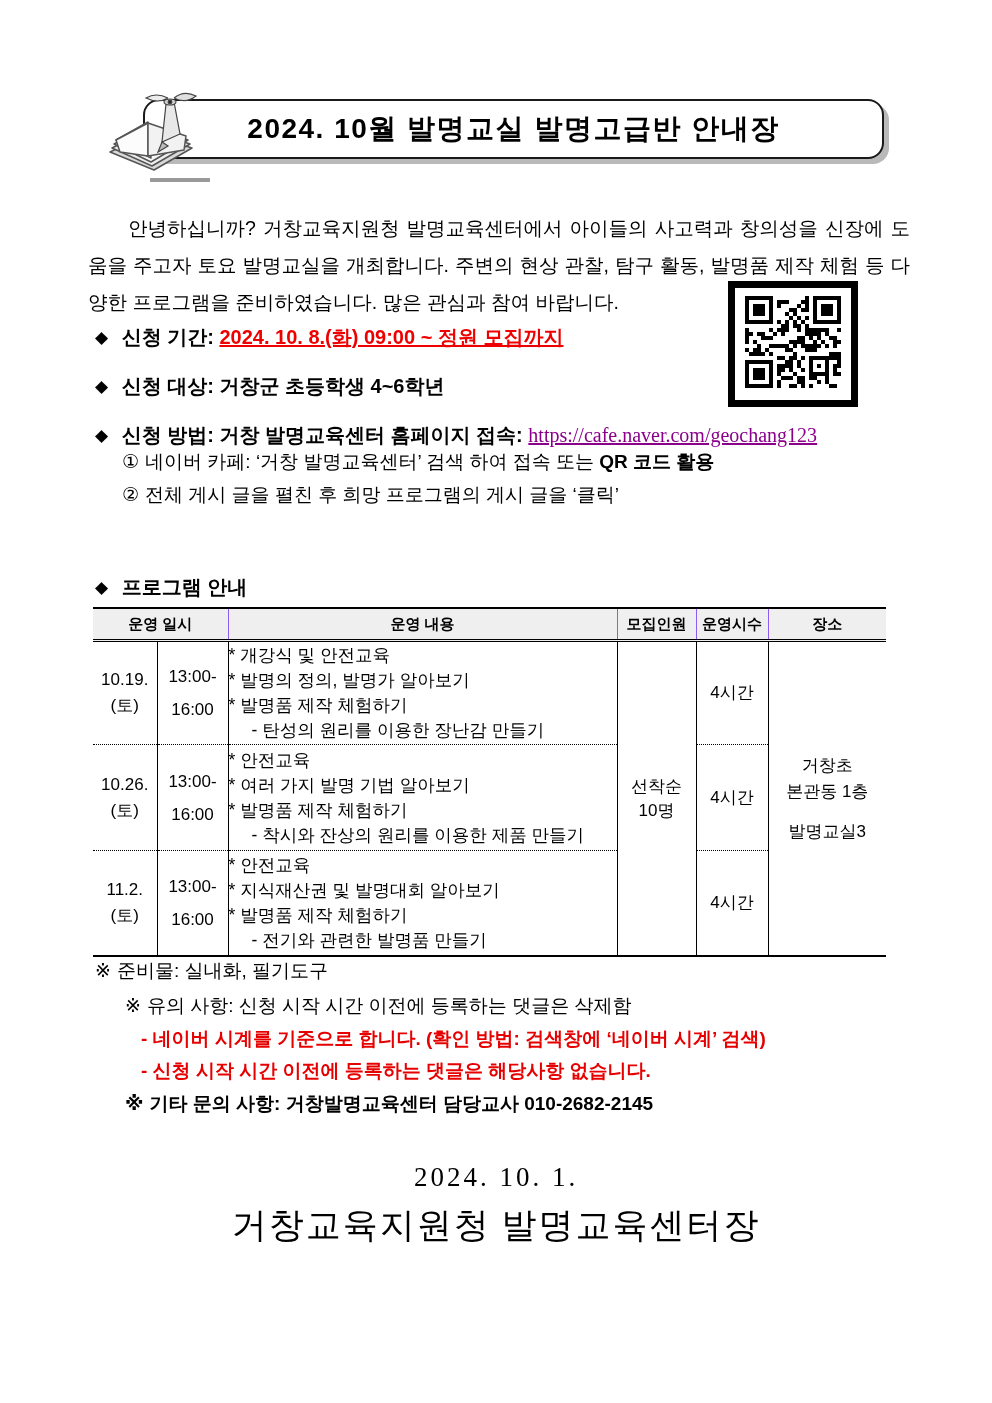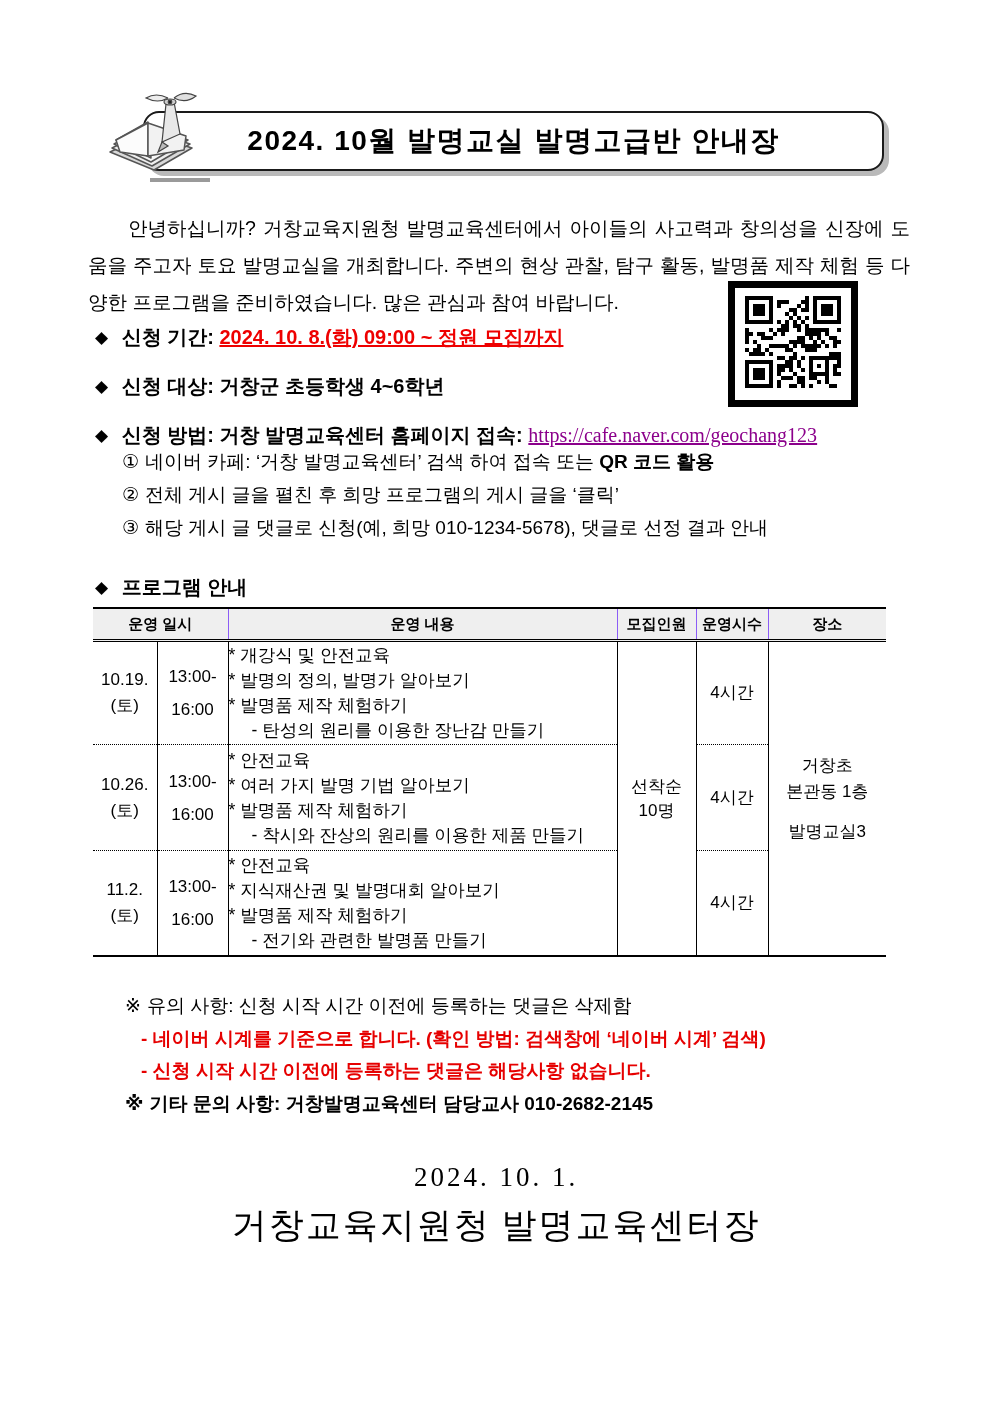--- a/index.html
+++ b/index.html
@@ -6,21 +6,21 @@
   .page{
     position:relative;width:992px;height:1403px;background:#ffffff;margin:0 auto;
     font-family:"Liberation Sans","DejaVu Sans",sans-serif;color:#000;overflow:hidden;
   }
   
   .banner{
     position:absolute;left:143px;top:99px;width:737px;height:56px;
     border:2px solid #1a1a1a;border-radius:16px;background:#fff;
     box-shadow:5px 5px 0 #b9b9b9;
     display:flex;align-items:center;justify-content:center;
-    font-size:28px;font-weight:bold;letter-spacing:1.5px;z-index:1;margin-top:12px;
+    font-size:28px;font-weight:bold;letter-spacing:1.5px;z-index:1;
   }
   .title-icon{position:absolute;left:96px;top:90px;width:118px;height:98px;z-index:2;}
   
   .intro{
     position:absolute;left:88px;top:190px;width:822px;
     font-size:19.5px;line-height:37px;text-indent:40px;
     word-break:break-all;text-align:justify;
   }
   
   .qr{position:absolute;left:728px;top:281px;width:130px;height:126px;}
@@ -300,23 +300,20 @@
     </div>
   </div>
 
   <div class="steps">
     <div class="step">
       <span class="num">①</span><span>네이버 카페: ‘거창 발명교육센터’ 검색 하여 접속 또는 </span><span class="b">QR 코드 활용</span>
     </div>
     <div class="step">
       <span class="num">②</span><span>전체 게시 글을 펼친 후 희망 프로그램의 게시 글을 ‘클릭’</span><span class="b"></span>
     </div>
-    <div class="step">
-      <span class="num">③</span><span>해당 게시 글 댓글로 신청(예, 희망 010-1234-5678), 댓글로 선정 결과 안내</span><span class="b"></span>
-    </div>
   </div>
 
   <div class="program-heading">
     <span class="marker">◆</span>
     <span>프로그램 안내</span>
   </div>
 
   <div class="table-wrap">
     <table class="prog">
       <colgroup>
@@ -395,20 +392,23 @@
             <div>* 발명품 제작 체험하기</div>
             <div class="sub">- 전기와 관련한 발명품 만들기</div>
           </td>
           <td class="c-hours">4시간</td>
         </tr>
       </tbody>
     </table>
   </div>
 
   <div class="notes">
+    <div>
+      <span class="nmark">※</span><span>준비물: 실내화, 필기도구</span>
+    </div>
   </div>
 
   <div class="notice">
     <div>
       <span class="nmark">※</span><span>유의 사항: 신청 시작 시간 이전에 등록하는 댓글은 삭제함</span>
     </div>
     <div class="red">- 네이버 시계를 기준으로 합니다. (확인 방법: 검색창에 ‘네이버 시계’ 검색)</div>
     <div class="red">- 신청 시작 시간 이전에 등록하는 댓글은 해당사항 없습니다.</div>
     <div class="contact">
       <span class="nmark">※</span><span>기타 문의 사항: 거창발명교육센터 담당교사 010-2682-2145</span>

